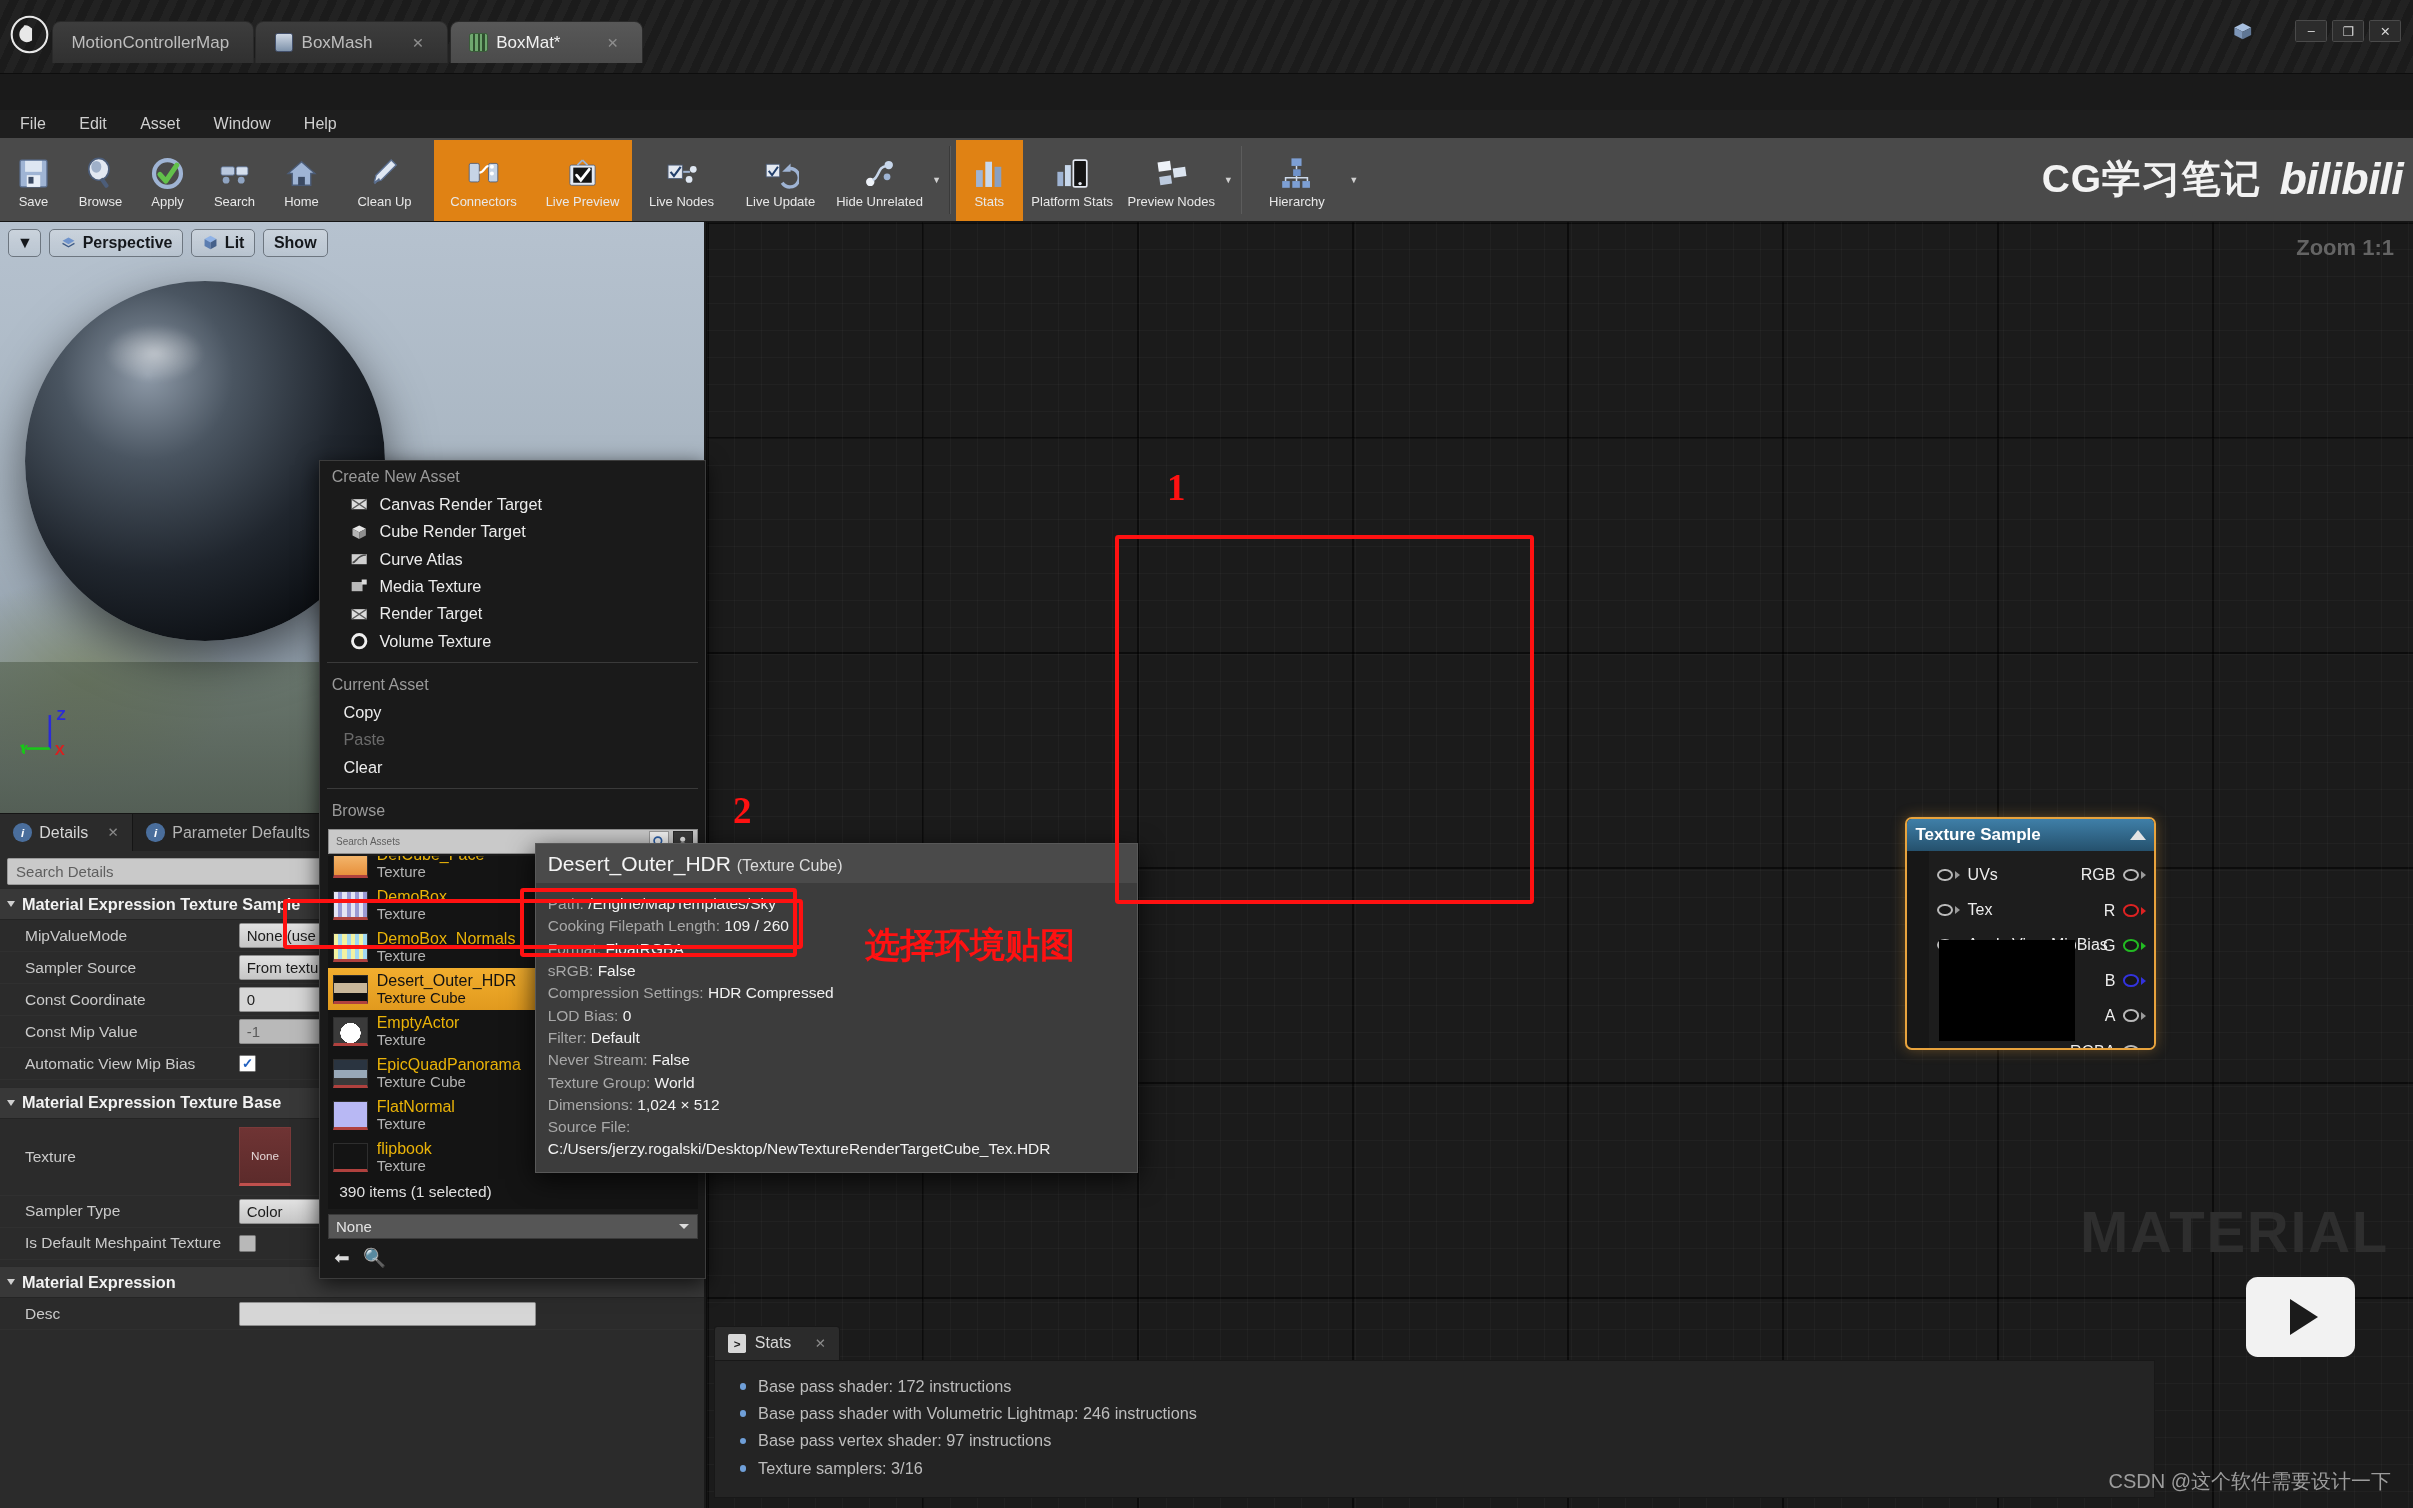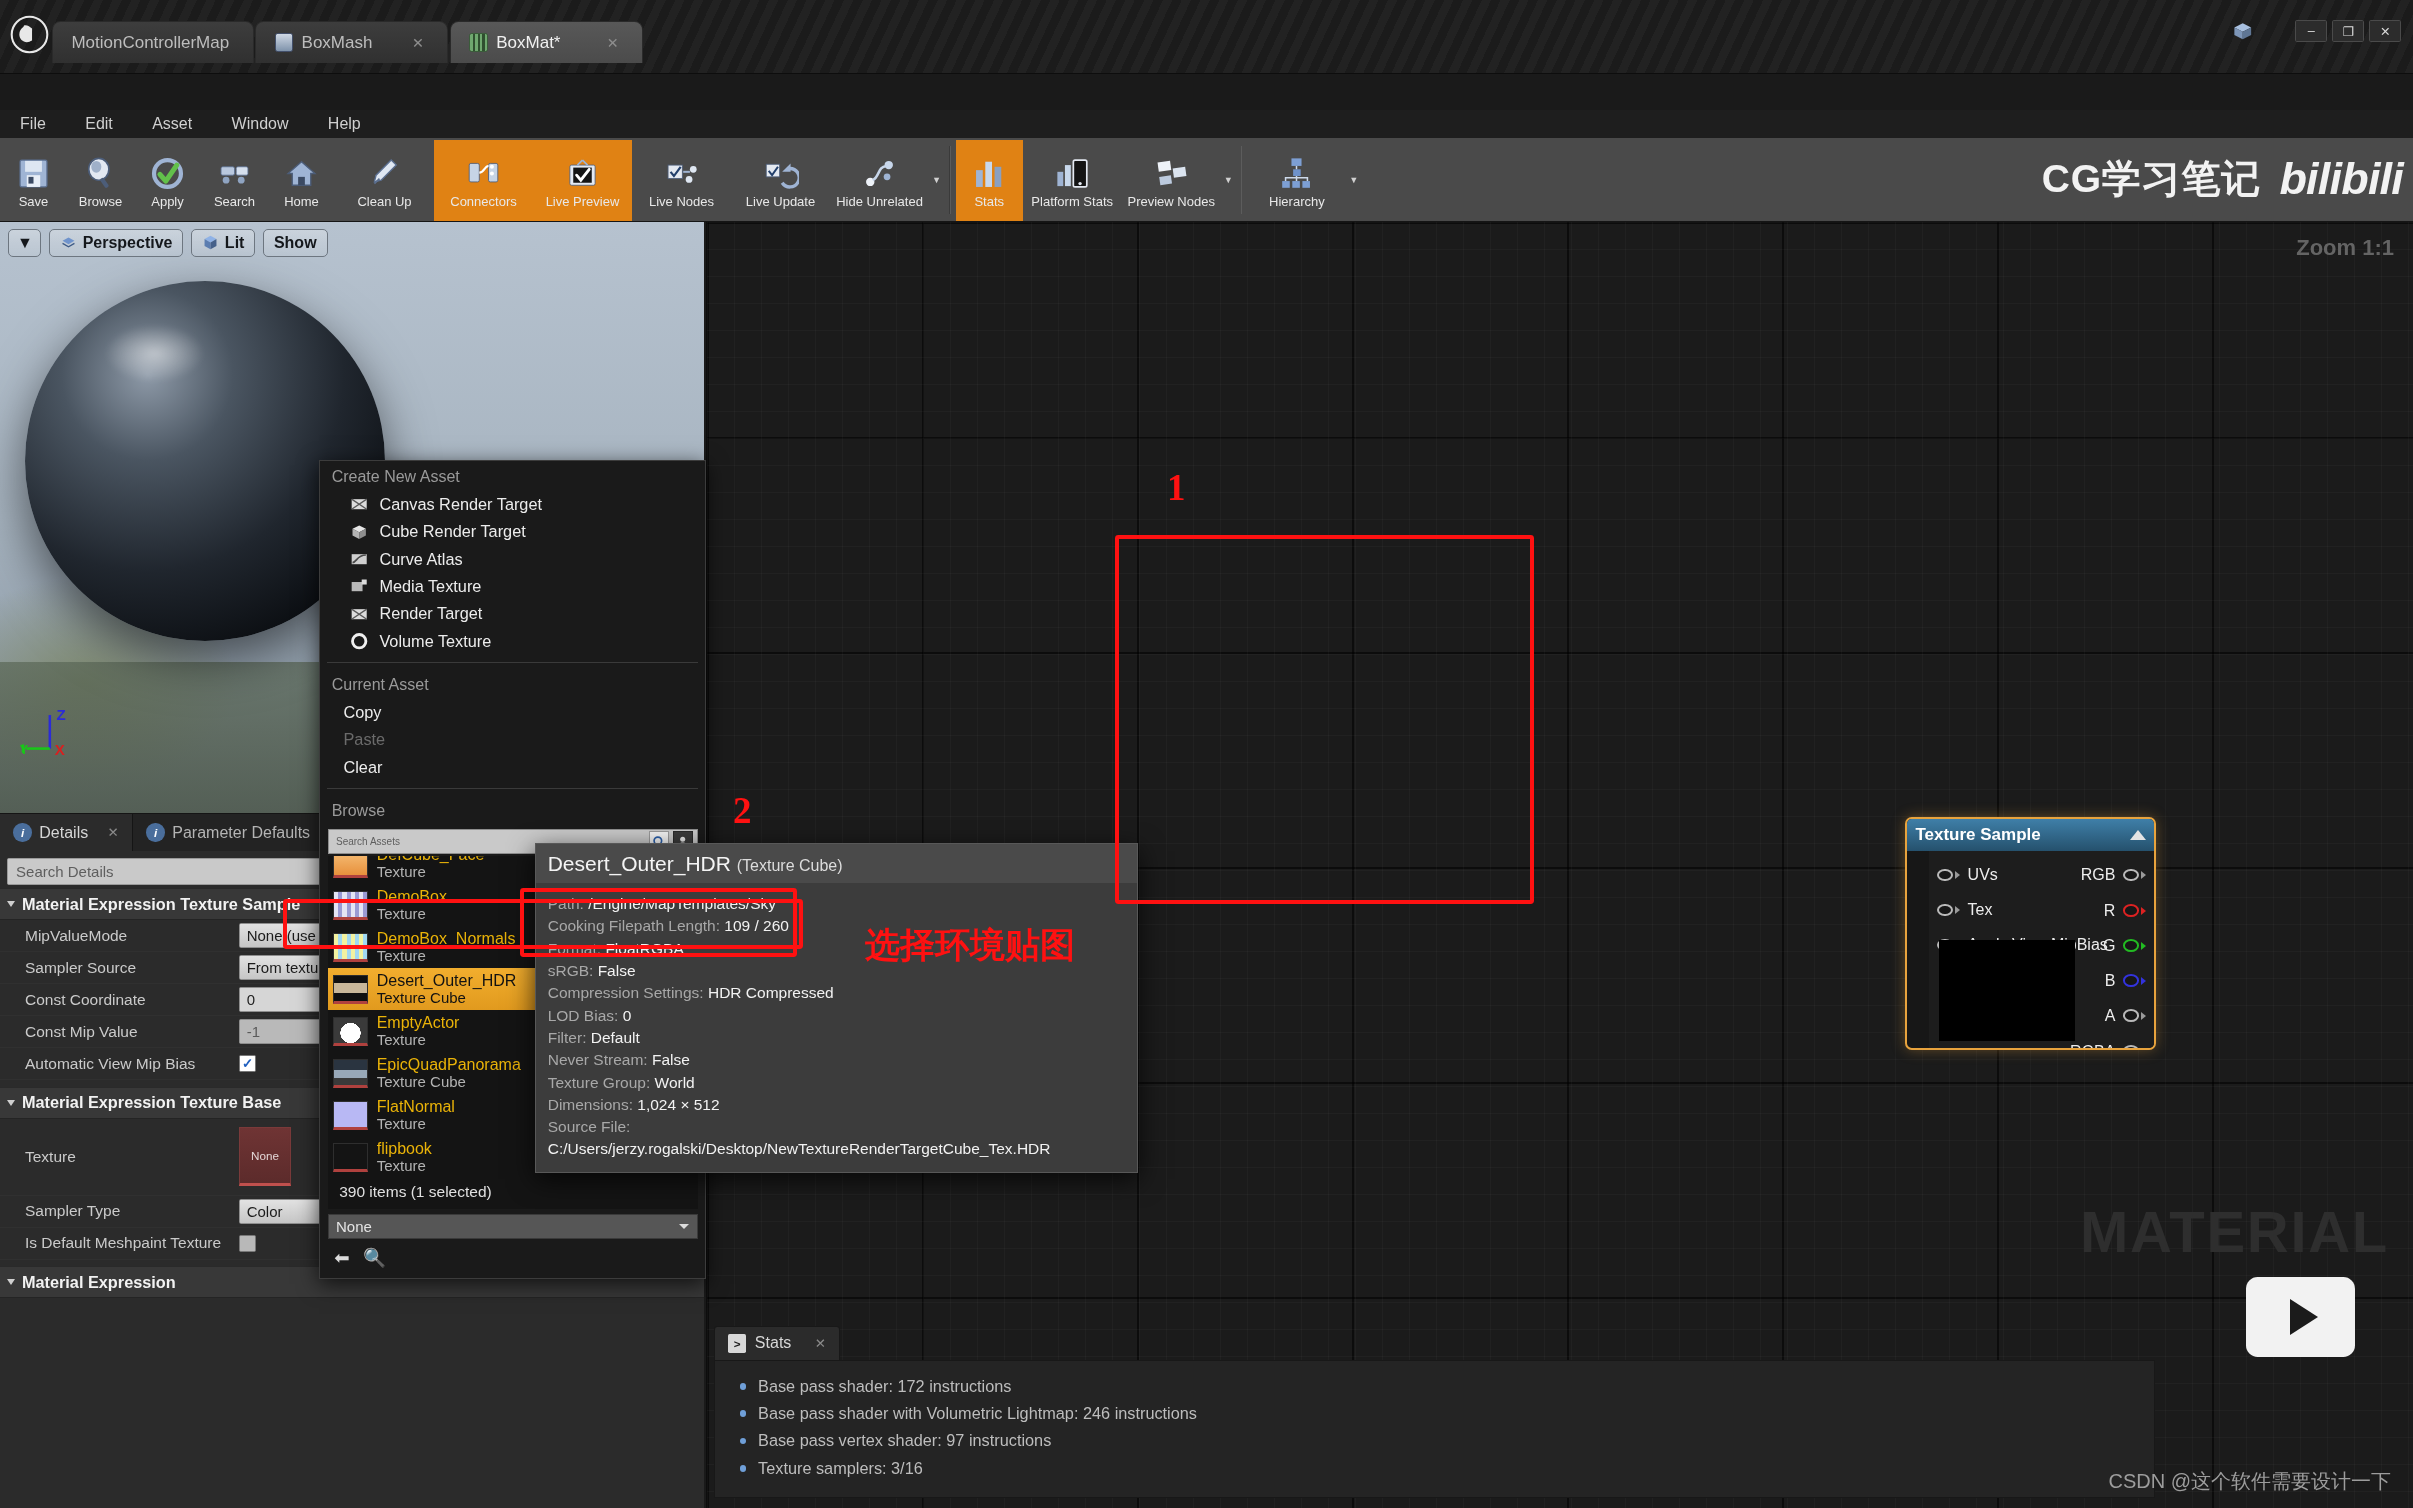--- a/index.html
+++ b/index.html
@@ -41,21 +41,21 @@
     width:32px; height:22px; background:#2c2c2c; border:0.8px solid #4a4a4a;
     color:#dcdcdc; font-size:12.6px; display:flex; align-items:center; justify-content:center; border-radius:1.7px;
   }
   .cubeicon {
     position:absolute; right:159px; top:20px; width:23.5px; height:23.5px;
   }
 
   
   .menubar {
     position:absolute; left:0; top:110px; width:2413px; height:28.5px;
-    background:#1e1e1e; display:flex; align-items:center; padding-left:8.4px; gap:16px;
+    background:#1e1e1e; display:flex; align-items:center; padding-left:8.4px; gap:10px;
     border-bottom:0.8px solid #111;
   }
   .menuitem { color:#d0d0d0; font-size:16px; padding:2.5px 11.7px; }
 
   
   .toolbar {
     position:absolute; left:0; top:138px; width:2413px; height:84px;
     background:#4a4a4a; display:flex; align-items:stretch; padding:1.7px 0 0 0;
     border-bottom:1.7px solid #151515;
   }
@@ -609,20 +609,26 @@
     <div class="drow">
       <div class="dlabel">Is Default Meshpaint Texture</div>
       <div class="dval">
           <div class="chk off"></div>
         </div>
     </div>
 
     <div class="dsection" style="margin-top:6.7px;">
       <span class="tri"></span>
       <span>Material Expression</span>
+    </div>
+    <div class="drow">
+      <div class="dlabel">Desc</div>
+      <div class="dval">
+          <div class="descfield"></div>
+        </div>
     </div>
   </div>
 
   <div class="graph">
     <div class="zoomlbl">Zoom 1:1</div>
     <div class="matwm">MATERIAL</div>
 
     <div class="node-ts">
       <div class="nhead">
         <span>Texture Sample</span>

